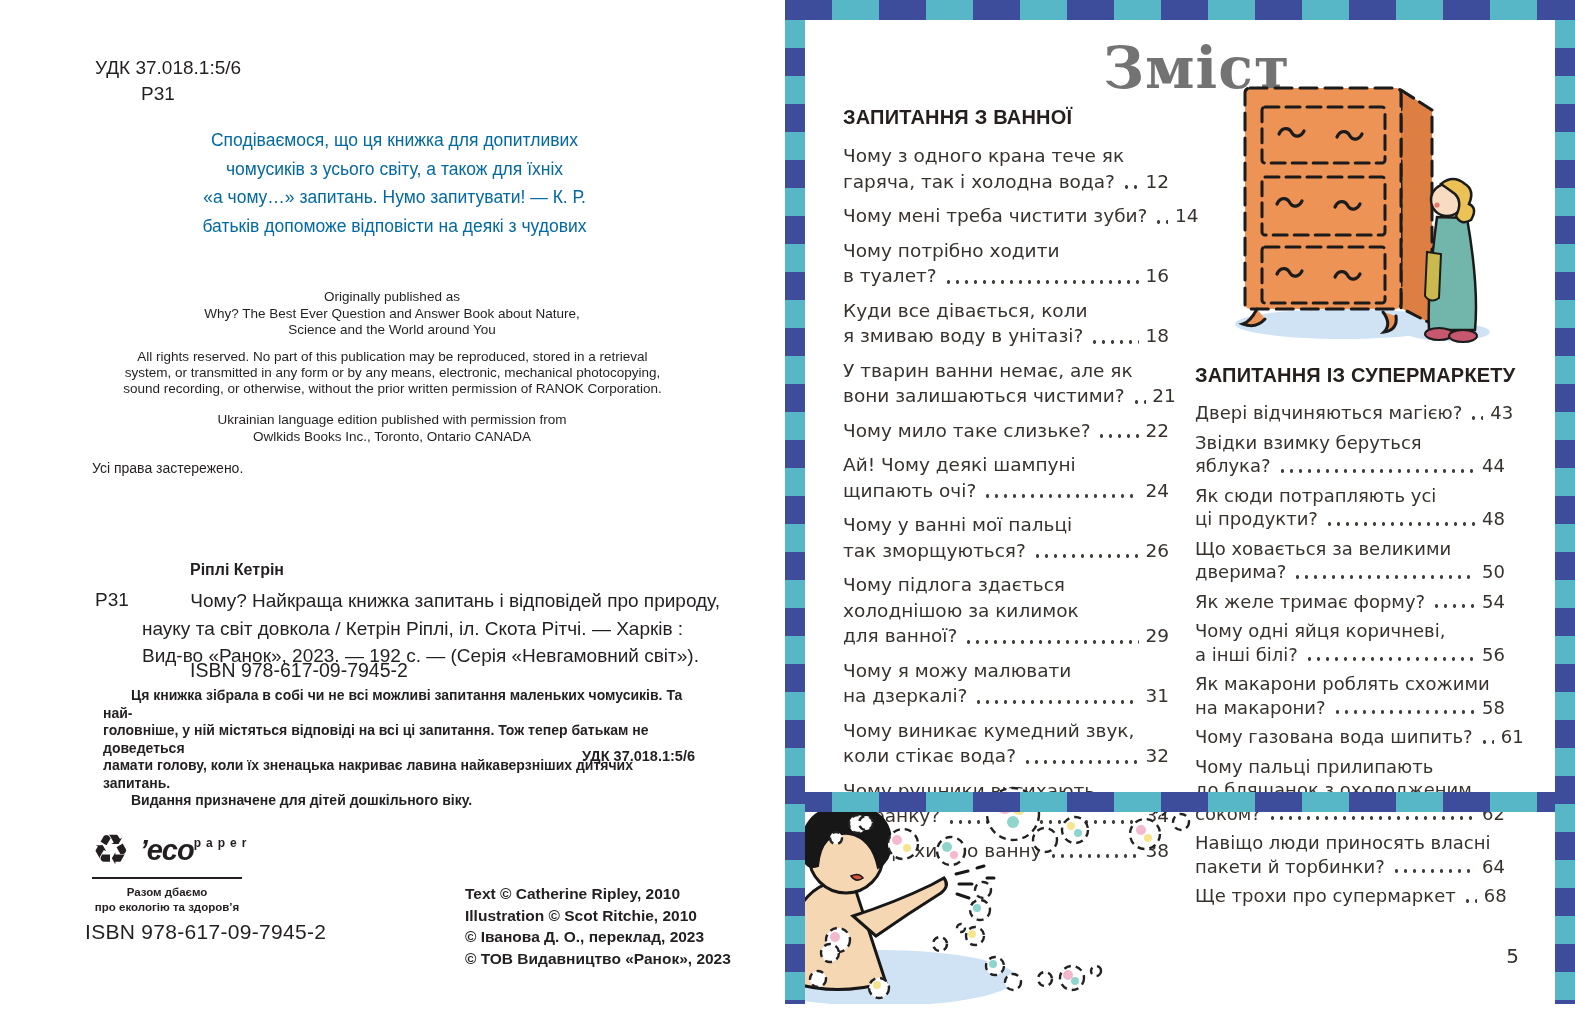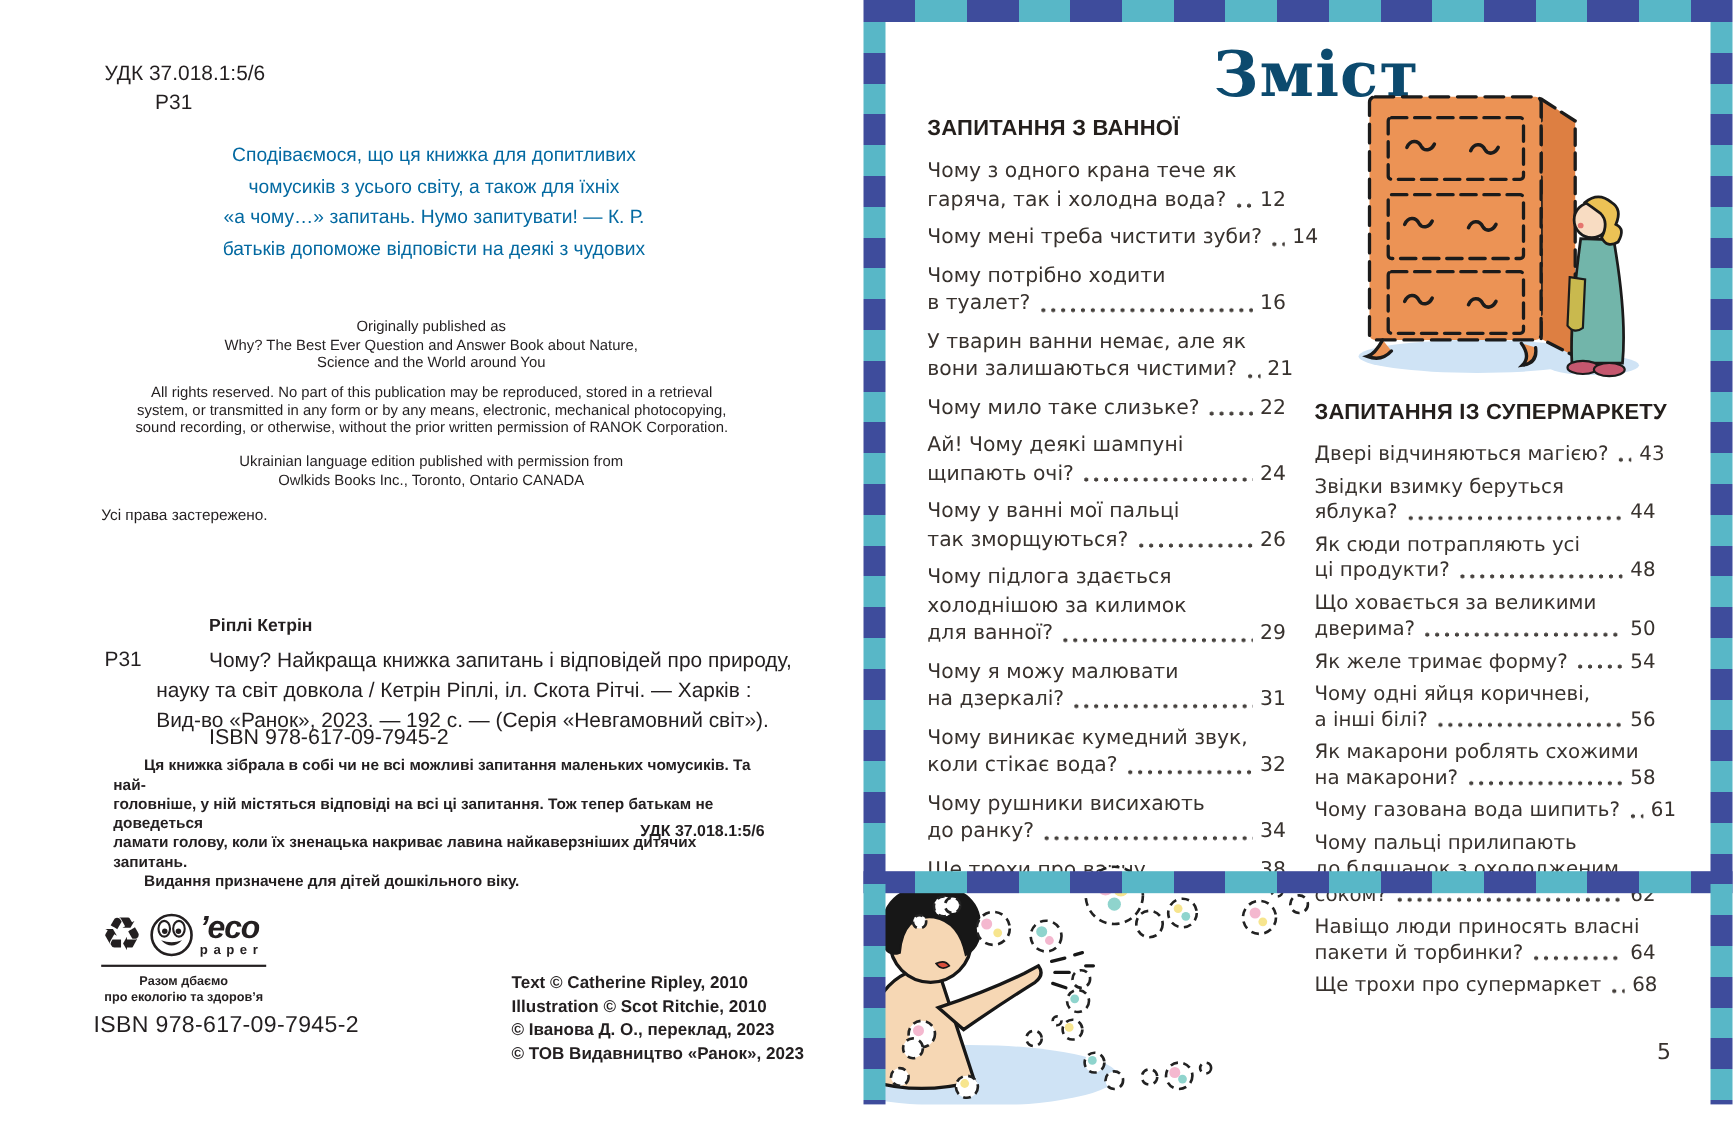--- a/index.html
+++ b/index.html
@@ -19,33 +19,33 @@
   #original-block{left:92px;top:289px;width:600px;text-align:center;
                   font-size:13.5px;line-height:16.5px;}
   #rights-block{left:80px;top:349px;width:625px;text-align:center;
                 font-size:13.5px;line-height:16px;}
   #ukr-block{left:92px;top:411px;width:600px;text-align:center;
              font-size:13.5px;line-height:17px;}
   #reserved-line{left:92px;top:460px;width:600px;font-size:14px;}
   #bib-author{left:190px;top:561px;font-size:16px;font-weight:bold;}
   #bib-code{left:95px;top:589px;font-size:19px;}
   #bib-block{left:142px;top:587px;width:578px;font-size:19px;line-height:27.5px;}
-  #bib-block div:first-child{text-indent:48px;}
+  #bib-block div:first-child{text-indent:48px;text-align:right;}
   #bib-isbn{left:190px;top:659px;font-size:19.5px;}
   #annotation-block{left:103px;top:687px;width:592px;font-size:14px;
                     font-weight:bold;line-height:17.5px;}
   #annotation-block div:first-child{text-indent:28px;}
   #annotation-block div:last-child{text-indent:28px;}
   #udk-bottom{left:103px;top:748px;width:592px;text-align:right;
               font-size:14.5px;font-weight:bold;}
   #eco-block{left:92px;top:828px;width:155px;}
   .eco-row{display:flex;align-items:center;gap:5px;}
   .recycle{font-size:42px;line-height:44px;color:#231f20;
            font-family:"DejaVu Sans",sans-serif;}
-  .eco-text-col{display:flex;flex-direction:column;align-items:flex-start;}
+  .eco-text-col{display:flex;flex-direction:row;align-items:flex-start;}
   .eco-word{font-size:29px;font-weight:bold;font-style:italic;
             letter-spacing:-1px;line-height:26px;}
   .eco-paper{font-size:12px;font-weight:bold;letter-spacing:5px;line-height:13px;}
   .eco-rule{border-top:2px solid #231f20;margin:5px 0 6px 0;width:150px;}
   .eco-tagline{text-align:center;font-size:11.5px;font-weight:bold;line-height:15px;width:150px;}
   #isbn-bottom{left:85px;top:920px;font-size:21px;letter-spacing:0.3px;}
   #copyright-block{left:465px;top:883px;font-size:15.5px;font-weight:bold;line-height:21.5px;}
 
   
   .border-strip{position:absolute;z-index:5;}
@@ -53,21 +53,21 @@
     background:repeating-linear-gradient(90deg,#3e4c9c 0 47px,#58b7c7 47px 94px);}
   #border-bottom{left:0;bottom:0;width:790px;height:20px;
     background:repeating-linear-gradient(90deg,#3e4c9c 0 47px,#58b7c7 47px 94px);}
   #border-left{left:0;top:20px;width:20px;height:984px;
     background:repeating-linear-gradient(180deg,#58b7c7 0 28px,#3e4c9c 28px 56px);}
   #border-right{right:0;top:20px;width:20px;height:984px;
     background:repeating-linear-gradient(180deg,#58b7c7 0 28px,#3e4c9c 28px 56px);}
 
   
   #toc-title{left:318px;top:34px;font-family:"DejaVu Serif",serif;
-             font-weight:bold;font-size:57px;color:#0c4a6e;letter-spacing:1px;}
+             font-weight:bold;font-size:57px;color:#737373;letter-spacing:1px;}
   .toc-col{position:absolute;color:#38322e;}
   #toc-col-bath{left:58px;top:106px;width:326px;}
   #toc-col-market{left:410px;top:364px;width:310px;}
   .section-header{font-family:"Liberation Sans",sans-serif;font-weight:bold;
                   font-size:20px;color:#241f1c;letter-spacing:0.2px;
                   margin:0 0 14px 0;white-space:nowrap;}
   .toc-entries{font-family:"DejaVu Sans",sans-serif;font-size:18.5px;}
   #toc-col-bath .toc-entries{line-height:25.5px;}
   #toc-col-market .toc-entries{line-height:23.5px;font-size:18px;}
   .toc-entry{margin-bottom:9px;}
@@ -231,20 +231,28 @@
               <span class="leader"></span>
               <span class="toc-page">14</span>
             </div>
           </div>
           <div class="toc-entry">
             <div class="toc-line">Чому потрібно ходити</div>
             <div class="toc-line toc-last">
               <span class="toc-text">в туалет?</span>
               <span class="leader"></span>
               <span class="toc-page">16</span>
+            </div>
+          </div>
+          <div class="toc-entry">
+            <div class="toc-line">Куди все дівається, коли</div>
+            <div class="toc-line toc-last">
+              <span class="toc-text">я змиваю воду в унітазі?</span>
+              <span class="leader"></span>
+              <span class="toc-page">18</span>
             </div>
           </div>
           <div class="toc-entry">
             <div class="toc-line">У тварин ванни немає, але як</div>
             <div class="toc-line toc-last">
               <span class="toc-text">вони залишаються чистими?</span>
               <span class="leader"></span>
               <span class="toc-page">21</span>
             </div>
           </div>

